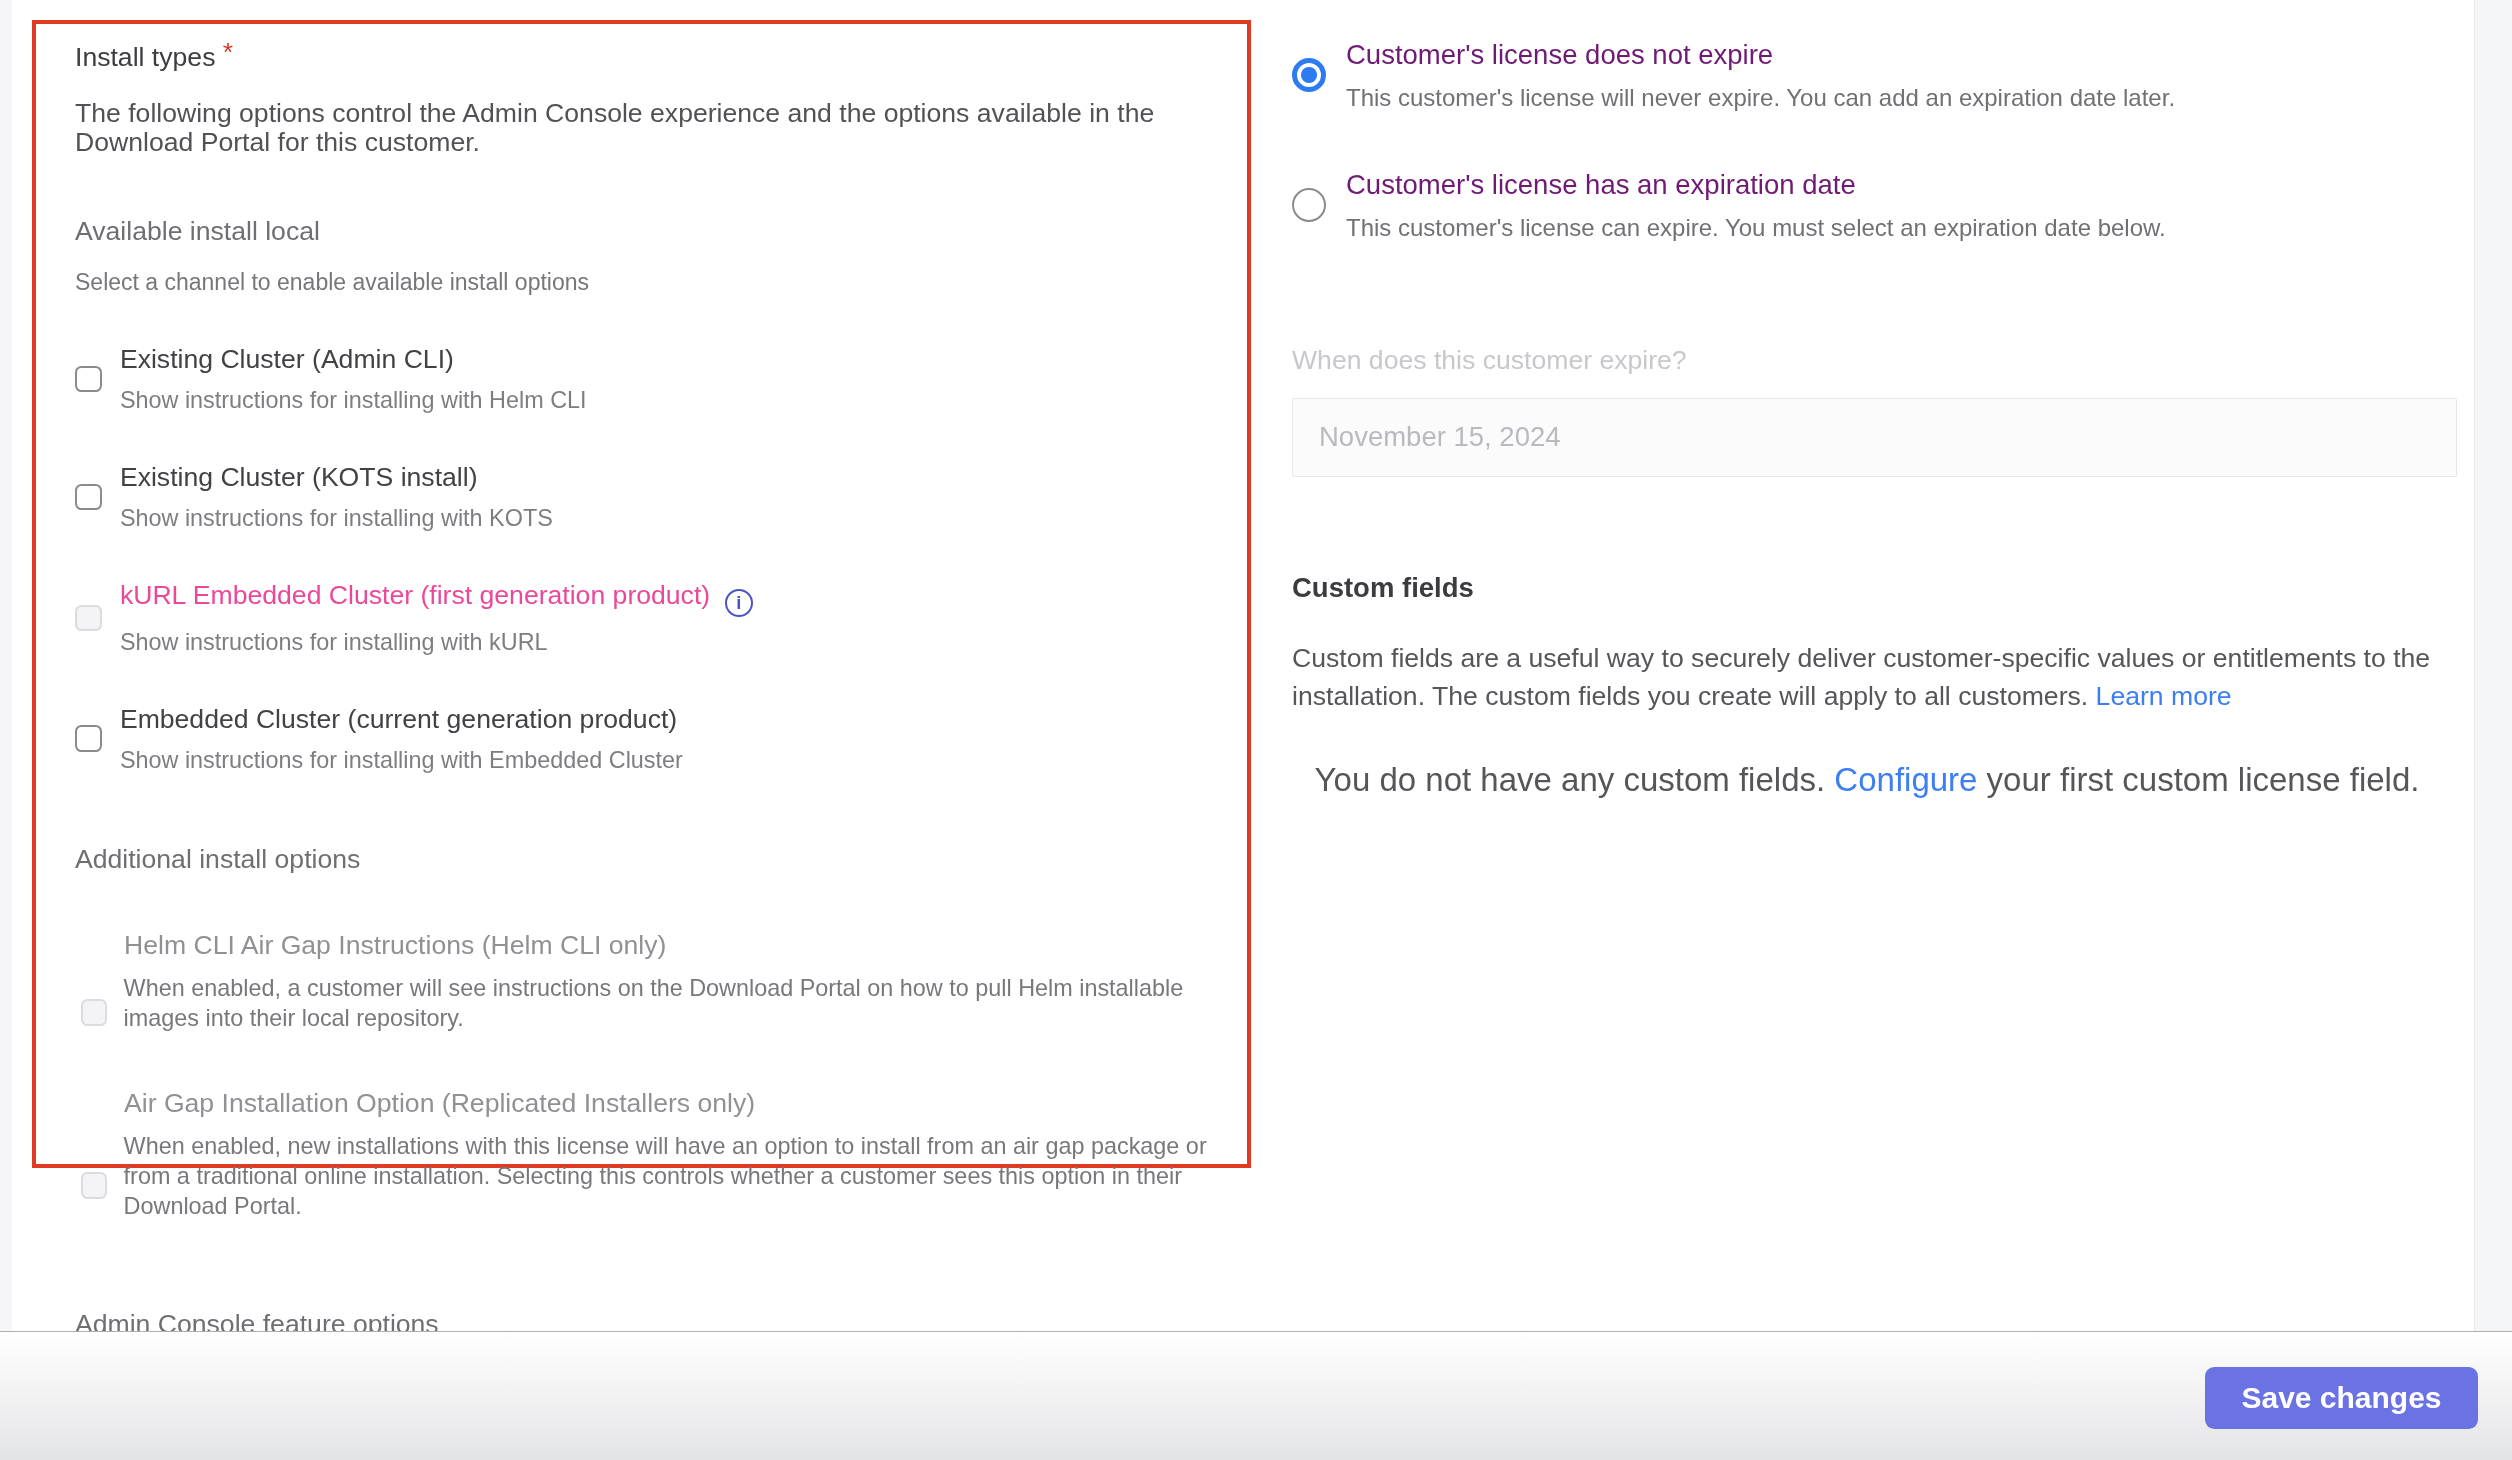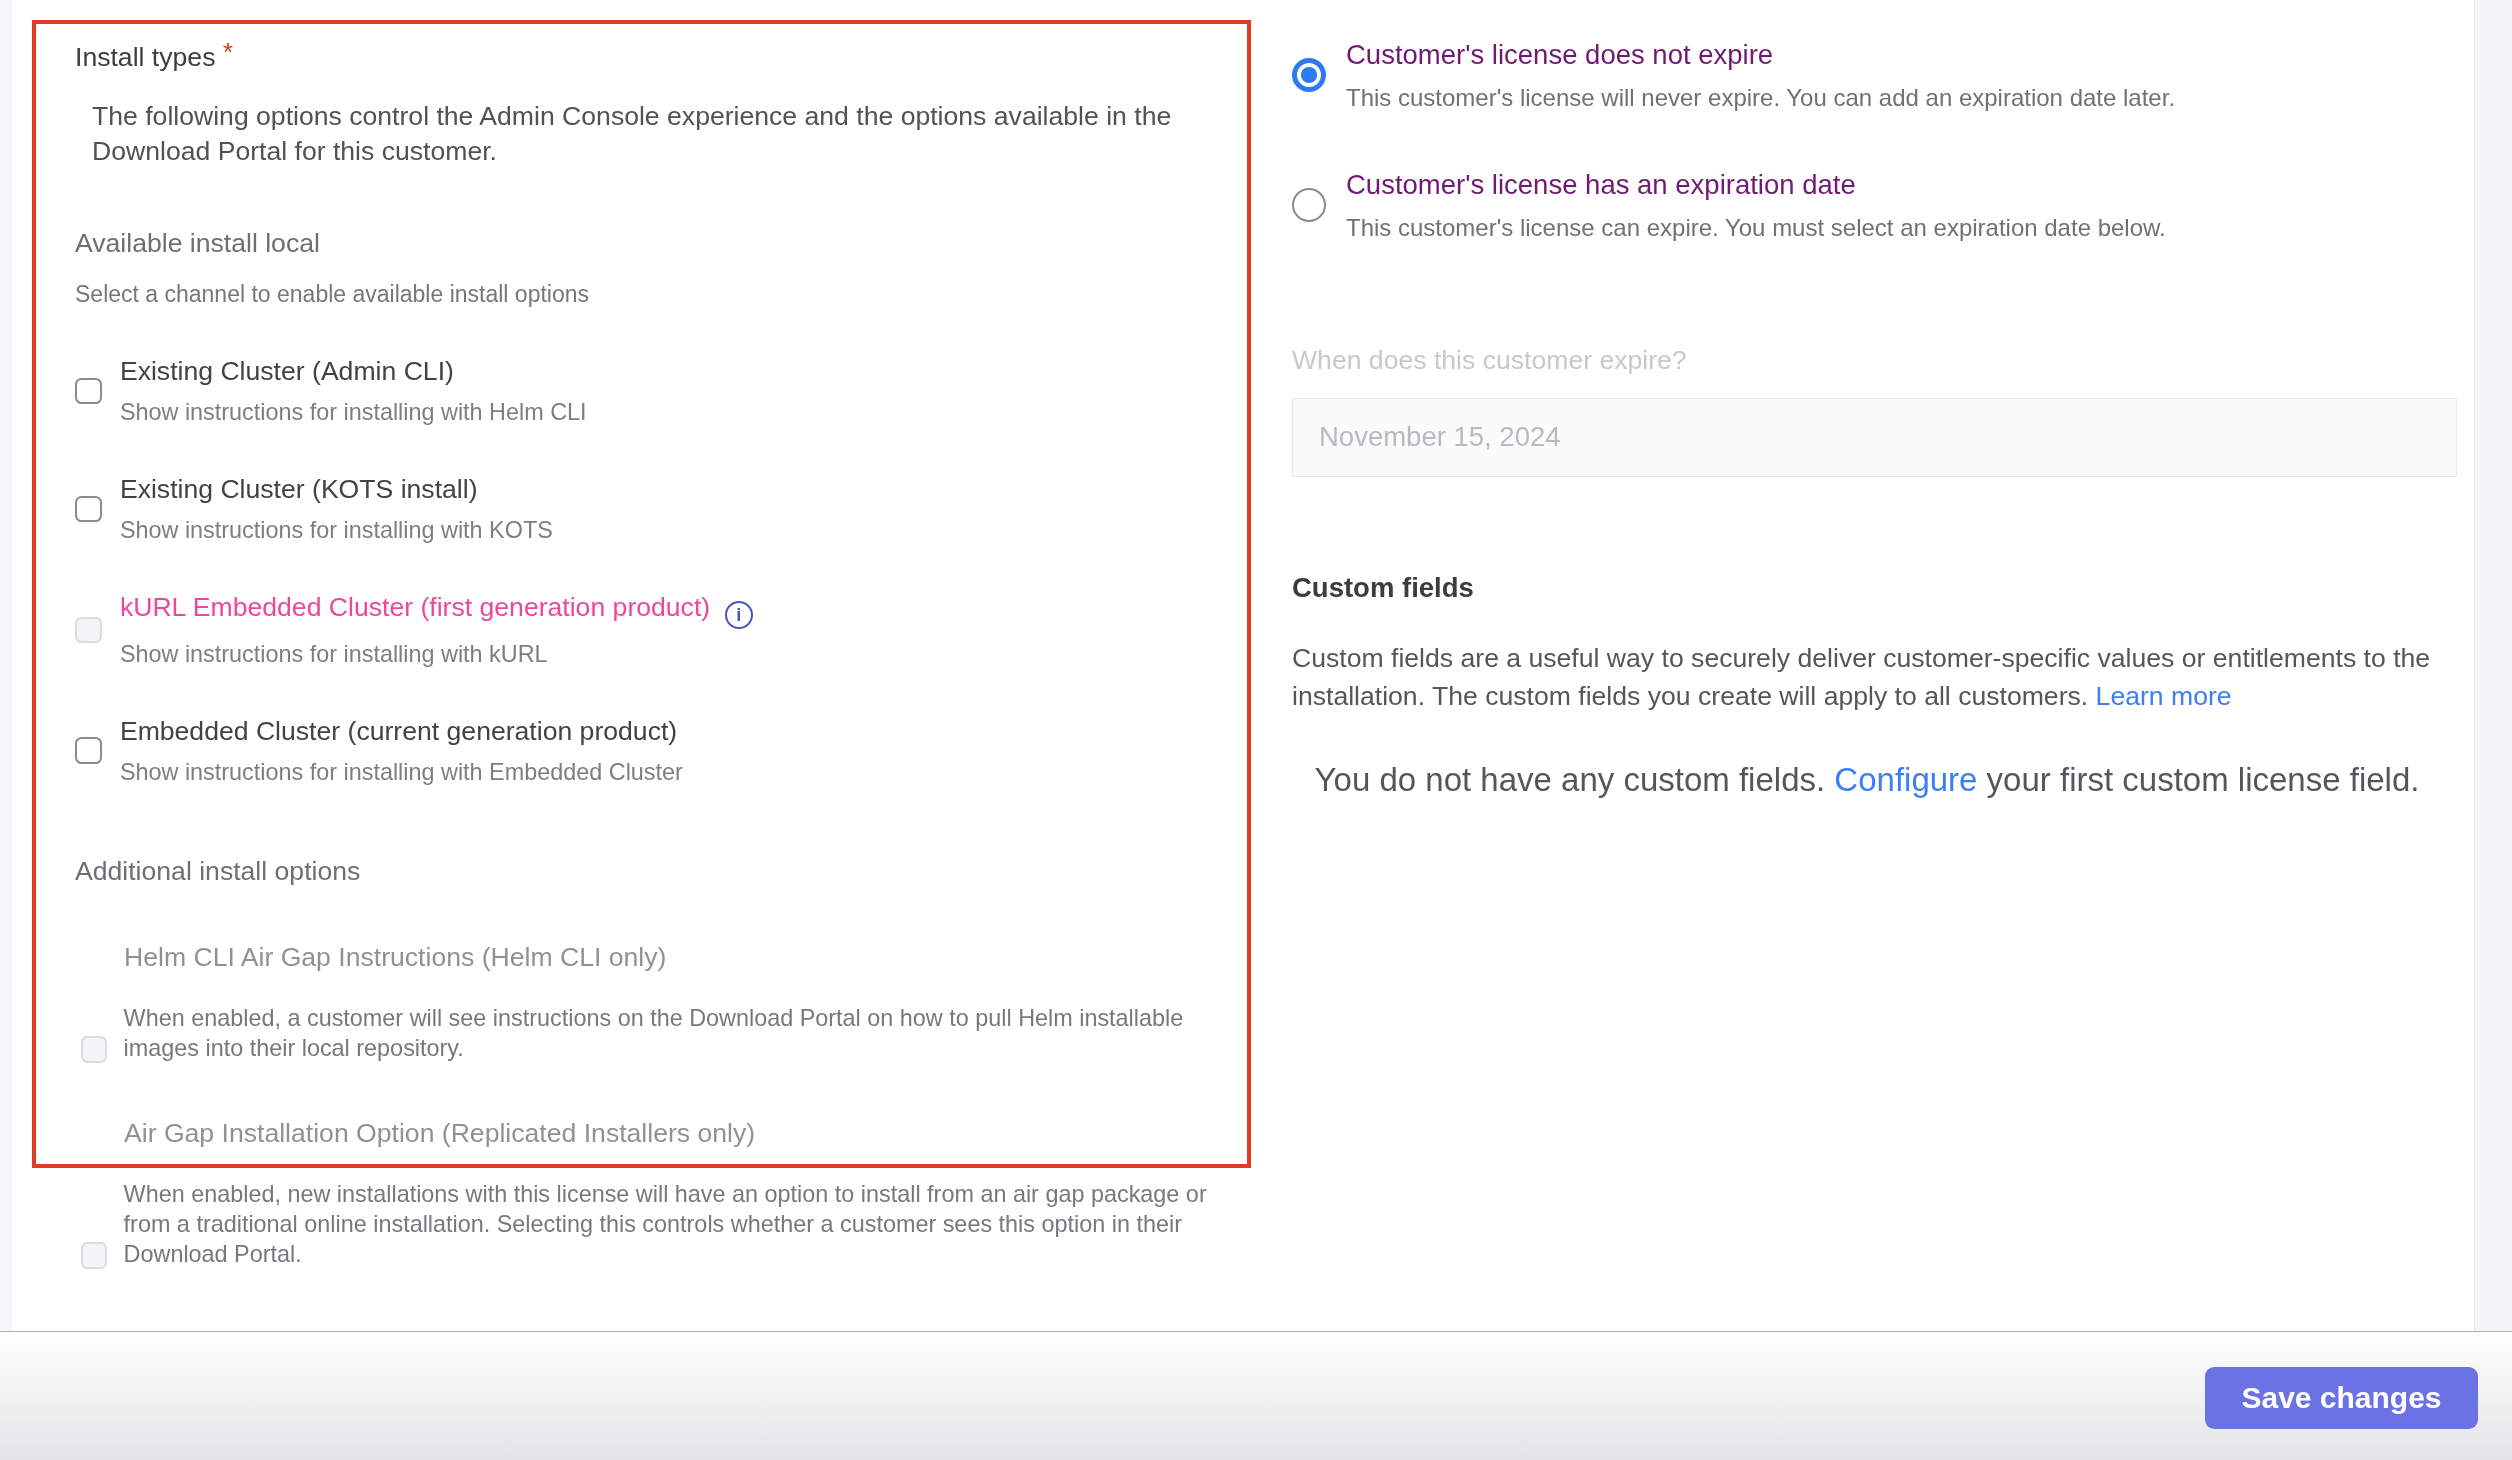--- a/index.html
+++ b/index.html
@@ -14,39 +14,39 @@
   
   .content{position:absolute;left:0;top:0;width:2476px;height:1331px;overflow:hidden;background:#fff;}
   
   .red-outline{position:absolute;left:32px;top:20px;width:1219px;height:1148px;border:4.6px solid #e13a22;box-sizing:border-box;pointer-events:none;}
   .col-left{position:absolute;left:75px;top:0;width:1177px;padding-top:42px;}
   .col-right{position:absolute;left:1292px;top:0;width:1177px;padding-top:24px;}
 
   
   .h-install{font-size:26.6px;font-weight:500;color:#3c3d41;}
   .req-star{color:#d43a2a;font-size:26.6px;margin-left:7.3px;position:relative;top:-4.6px;}
-  .lead{margin-top:26px;font-size:26.6px;line-height:35px;color:#515255;width:1159px;margin-left:17px;}
+  .lead{margin-top:26px;font-size:26.6px;line-height:29px;color:#515255;width:1159px;}
   .sec-title{margin-top:59px;font-size:26.6px;color:#6e6f73;}
   .sec-sub{margin-top:22px;font-size:23px;color:#76777b;}
 
   .opt{display:flex;align-items:center;margin-top:48px;}
   .cb{flex:0 0 auto;width:26.6px;height:26.6px;border:2.7px solid #8a8b8f;border-radius:6.4px;background:#fff;box-sizing:border-box;cursor:pointer;}
   .cb.disabled{border-color:#dbdcdf;background:#f4f4f6;}
   .opt-text{margin-left:18.3px;}
   .opt-title{font-size:26.6px;color:#414245;font-weight:500;}
   .opt-title.dim{color:#ec4899;font-weight:400;}
   .opt-sub{margin-top:12px;font-size:23.4px;color:#7d7e82;}
 
   .info-icon{display:inline-flex;align-items:center;justify-content:center;width:28px;height:28px;border:2.7px solid #4a55c5;border-radius:50%;box-sizing:border-box;color:#4a55c5;font-size:18.3px;font-weight:600;margin-left:14.7px;vertical-align:-4.6px;cursor:pointer;}
   .info-icon::after{content:"i";}
 
   .addl{margin-top:55px;}
   .addl-first{margin-top:70px;}
   .addl-title{margin-left:49px;font-size:26.6px;color:#909195;}
-  .addl-body{display:flex;align-items:flex-end;margin-top:30px;}
+  .addl-body{display:flex;align-items:center;margin-top:12px;}
   .addl-body .cb{margin-top:20px;margin-left:5.5px;}
   .addl-desc{margin-left:16.5px;font-size:23.4px;line-height:30px;color:#77787c;}
   .w-helm{width:1086px;}
   .w-airgap{width:1099px;}
 
   .admin-sec{margin-top:88px;}
 
   
   .radio-row{display:flex;align-items:center;margin-top:14.7px;}
   .radio-row + .radio-row{margin-top:57px;}

